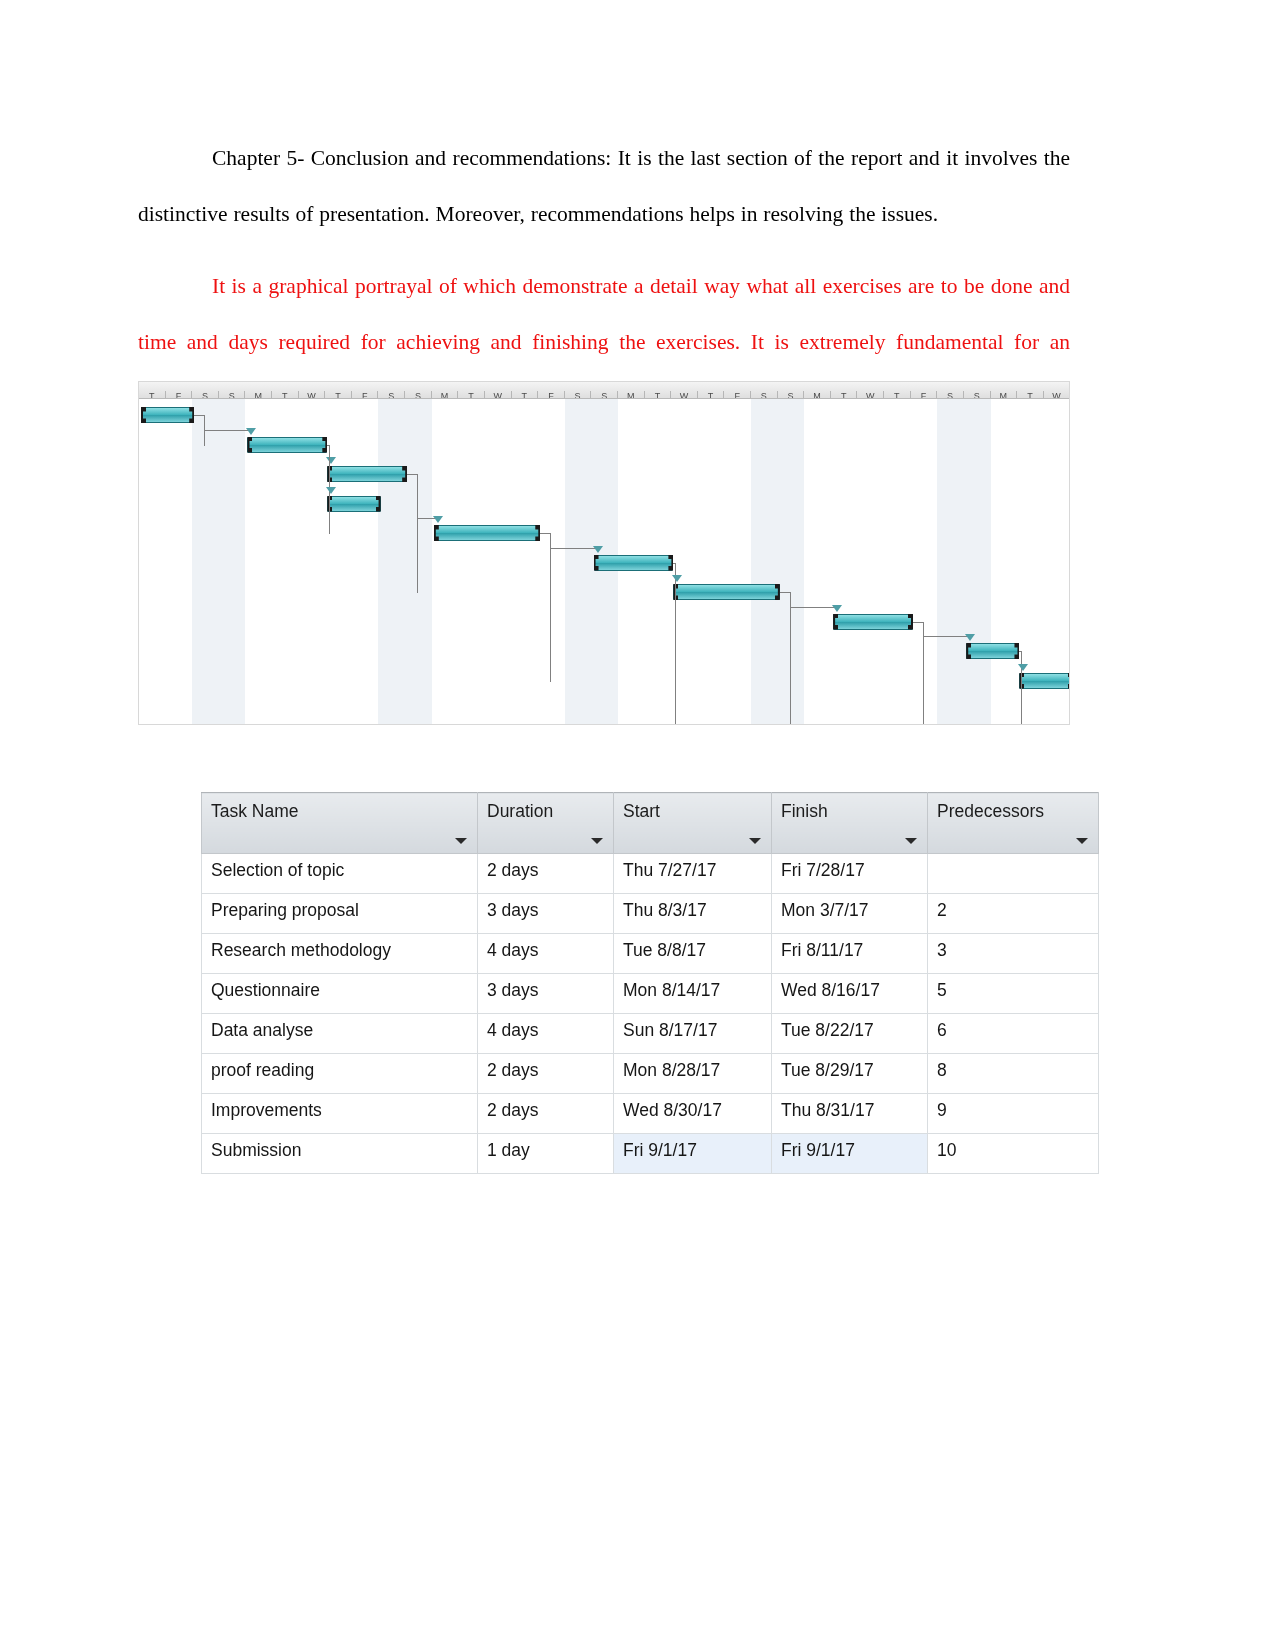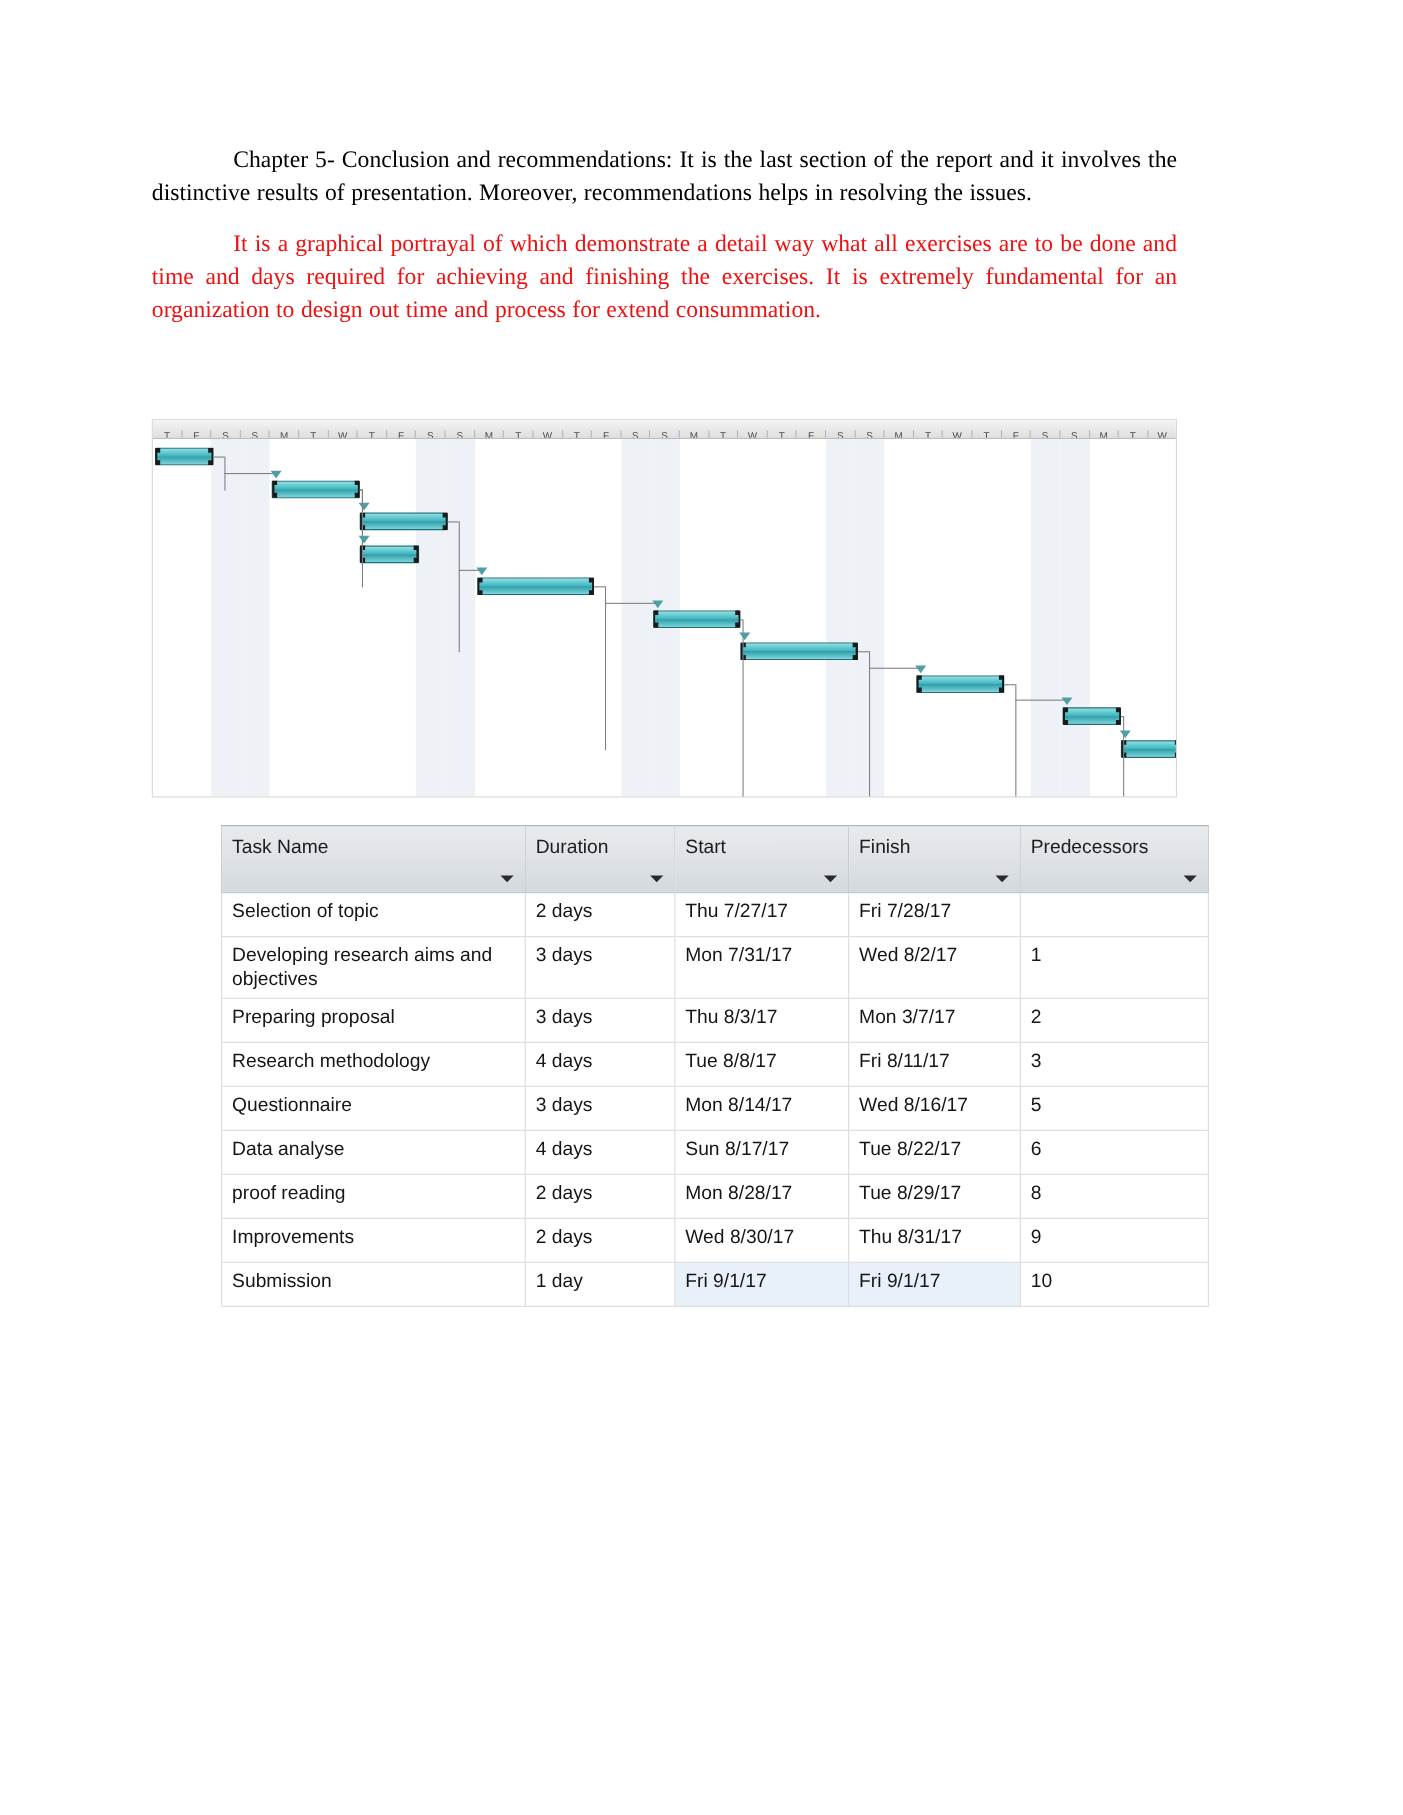--- a/index.html
+++ b/index.html
@@ -18,21 +18,21 @@
   
   .doc-body {
     position: absolute;
     left: 138px;
     top: 130px;
     width: 932px;
   }
   p.para {
     margin: 0 0 0 0;
     font-size: 21.5px;
-    line-height: 30px;
+    line-height: 56px;
     text-align: justify;
     text-indent: 74px;
     color: #000000;
     word-spacing: 0.5px;
   }
   p.para.red {
     color: #ee1111;
     margin-top: 16px;
   }
 
@@ -127,21 +127,21 @@
     width: 0; height: 0;
     border-left: 5px solid transparent;
     border-right: 5px solid transparent;
     border-top: 7px solid #4f9ea6;
   }
 
   
   .task-table-wrap {
     position: absolute;
     left: 201px;
-    top: 750px;
+    top: 792px;
     width: 807px;
   }
   table.task-table {
     border-collapse: collapse;
     width: 100%;
     font-family: "Liberation Sans", sans-serif;
     table-layout: fixed;
   }
   table.task-table th {
     background: linear-gradient(#e8ebee, #d4d9de);
@@ -346,27 +346,20 @@
     </thead>
     <tbody id="task-table-body">
         <tr>
           <td class="c-name">Selection of topic</td>
           <td class="c-dur">2 days</td>
           <td class="c-start">Thu 7/27/17</td>
           <td class="c-fin">Fri 7/28/17</td>
           <td class="c-pred"></td>
         </tr>
         <tr>
-          <td class="c-name">Developing research aims and objectives</td>
-          <td class="c-dur">3 days</td>
-          <td class="c-start">Mon 7/31/17</td>
-          <td class="c-fin">Wed 8/2/17</td>
-          <td class="c-pred">1</td>
-        </tr>
-        <tr>
           <td class="c-name">Preparing proposal</td>
           <td class="c-dur">3 days</td>
           <td class="c-start">Thu 8/3/17</td>
           <td class="c-fin">Mon 3/7/17</td>
           <td class="c-pred">2</td>
         </tr>
         <tr>
           <td class="c-name">Research methodology</td>
           <td class="c-dur">4 days</td>
           <td class="c-start">Tue 8/8/17</td>

